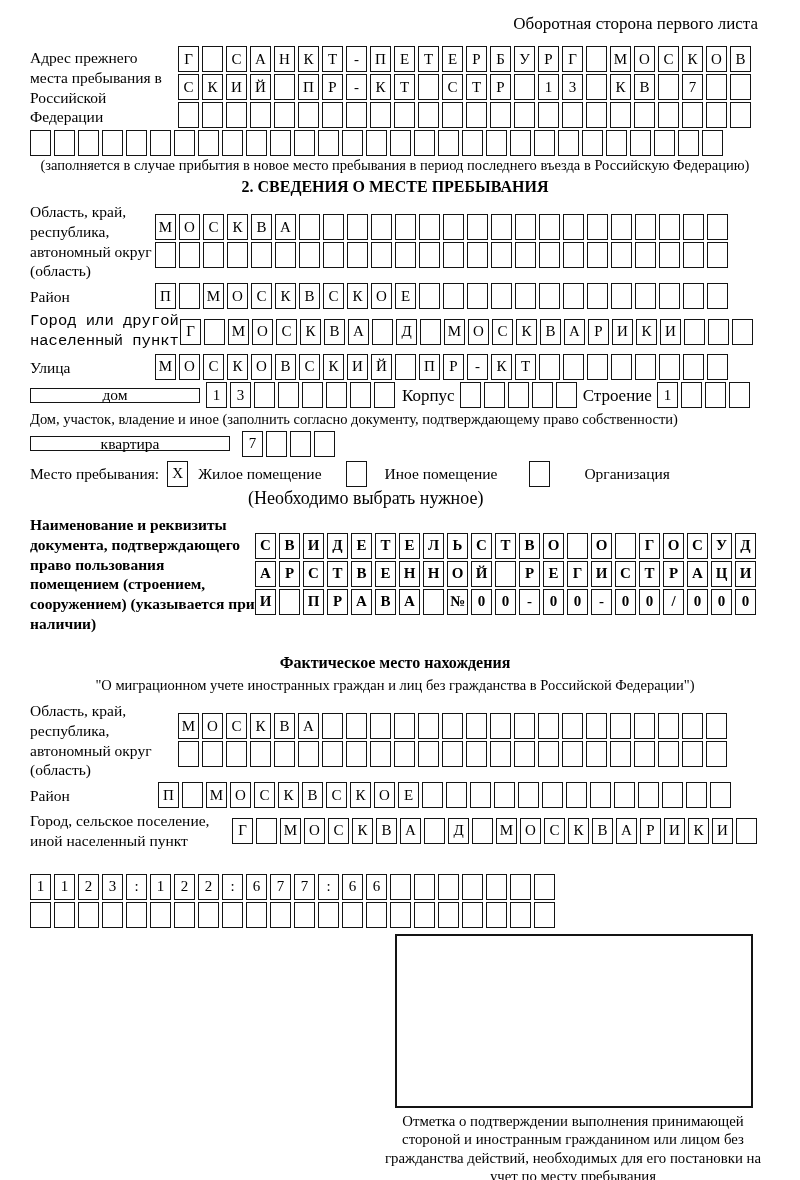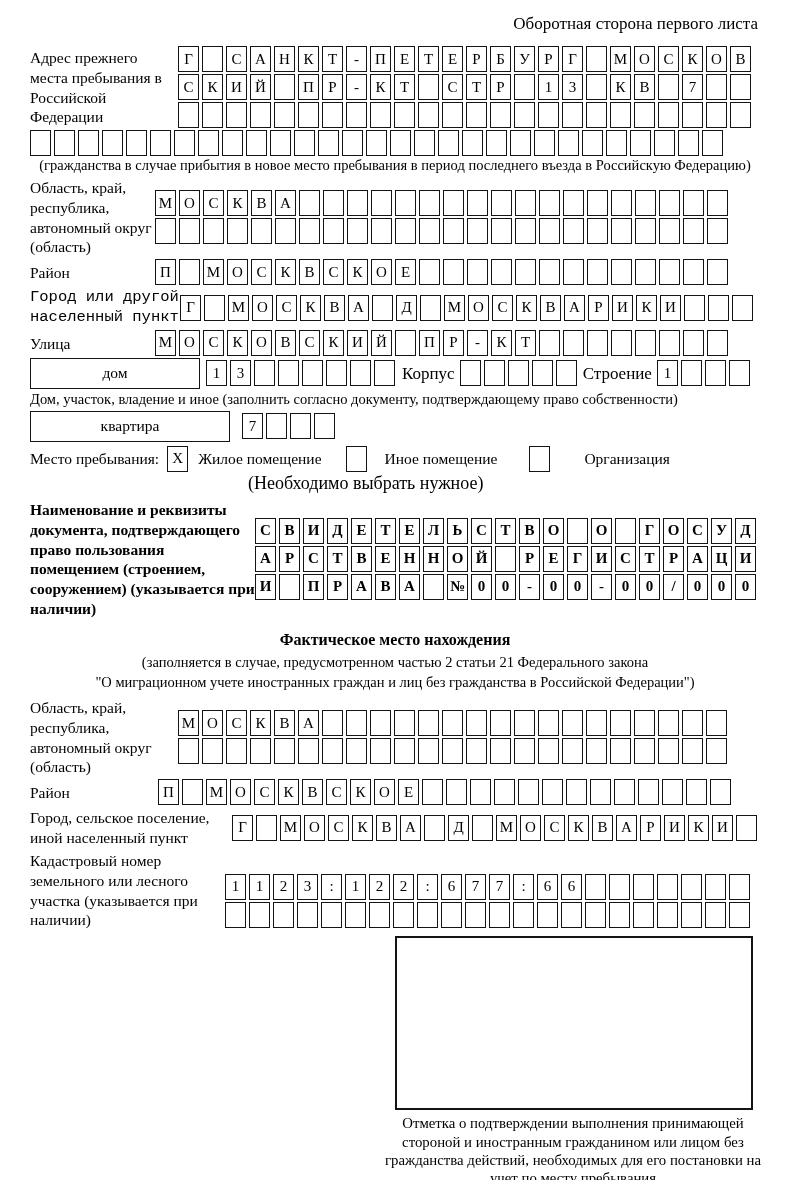--- a/index.html
+++ b/index.html
@@ -12,21 +12,21 @@
   .flabel{flex:none;font-size:15.5px;line-height:1.28;padding-top:1px;}
   .cellrows{display:flex;flex-direction:column;gap:2px;}
   .cells{display:flex;flex-wrap:nowrap;}
   .cell{flex:none;box-sizing:border-box;width:21px;height:26px;margin-right:3px;
         border:1.5px solid #141414;display:inline-flex;align-items:center;justify-content:center;
         font-size:15px;background:#fff;}
   .caption{font-size:14.5px;margin:1px 0 3px 0;}
   .caption.center{text-align:center;}
   .sect-title{text-align:center;font-weight:bold;font-size:16px;margin:4px 0 5px 0;}
 
-  .bigbox{box-sizing:border-box;border:1.6px solid #141414;height:31px;flex:none;
+  .bigbox{box-sizing:border-box;border:1.6px solid #141414;height:15px;flex:none;
           display:flex;align-items:center;justify-content:center;font-size:15.5px;background:#fff;}
   .inline-label{font-size:17px;line-height:27px;flex:none;}
 
   .stay-row{display:flex;align-items:center;margin:4px 0 1px 0;font-size:15.5px;}
   .stay-row .cell{margin:0;}
 
   .note-small{font-size:18px;}
 
   .stamp-box{box-sizing:border-box;border:2px solid #141414;width:358px;height:174px;margin:6px 0 4px 365px;background:#fff;}
   .stamp-caption{width:382px;margin-left:352px;text-align:center;font-size:14.8px;line-height:1.24;}
@@ -156,22 +156,23 @@
       <span class="cell"></span>
       <span class="cell"></span>
       <span class="cell"></span>
       <span class="cell"></span>
       <span class="cell"></span>
       <span class="cell"></span>
       <span class="cell"></span>
       <span class="cell"></span>
       <span class="cell"></span>
     </div>
-  <div class="caption center">(гражданства в случае прибытия в новое место пребывания в период последнего въезда в Российскую Федерацию)</div>
-
+  <div class="caption center">(заполняется в случае прибытия в новое место пребывания в период последнего въезда в Российскую Федерацию)</div>
+
+  <div class="sect-title">2. СВЕДЕНИЯ О МЕСТЕ ПРЕБЫВАНИЯ</div>
 
   <div class="frow">
     <div class="flabel w-region-label">Область, край, республика, автономный округ (область)</div>
     <div class="cellrows">
       <div class="cells">
           <span class="cell">М</span>
           <span class="cell">О</span>
           <span class="cell">С</span>
           <span class="cell">К</span>
           <span class="cell">В</span>
@@ -433,22 +434,21 @@
           <span class="cell">0</span>
           <span class="cell">0</span>
           <span class="cell">/</span>
           <span class="cell">0</span>
           <span class="cell">0</span>
           <span class="cell">0</span>
         </div>
     </div>
   </div>
 
-  <div class="sect-title" style="margin-top:12px;">Фактическое место нахождения</div>
-  <div class="caption center">(заполняется в случае, предусмотренном частью 2 статьи 21 Федерального закона</div>
+  <div class="sect-title" style="margin-top:20px;">Фактическое место нахождения</div>
   <div class="caption center" style="margin-bottom:6px;">"О миграционном учете иностранных граждан и лиц без гражданства в Российской Федерации")</div>
 
   <div class="frow">
     <div class="flabel w-region2-label">Область, край, республика, автономный округ (область)</div>
     <div class="cellrows">
       <div class="cells">
           <span class="cell">М</span>
           <span class="cell">О</span>
           <span class="cell">С</span>
           <span class="cell">К</span>
@@ -552,21 +552,20 @@
         <span class="cell">А</span>
         <span class="cell">Р</span>
         <span class="cell">И</span>
         <span class="cell">К</span>
         <span class="cell">И</span>
         <span class="cell"></span>
       </div>
   </div>
 
   <div class="frow">
-    <div class="flabel w-cad-label">Кадастровый номер земельного или лесного участка (указывается при наличии)</div>
     <div class="cellrows cad-offset">
       <div class="cells">
           <span class="cell">1</span>
           <span class="cell">1</span>
           <span class="cell">2</span>
           <span class="cell">3</span>
           <span class="cell">:</span>
           <span class="cell">1</span>
           <span class="cell">2</span>
           <span class="cell">2</span>

